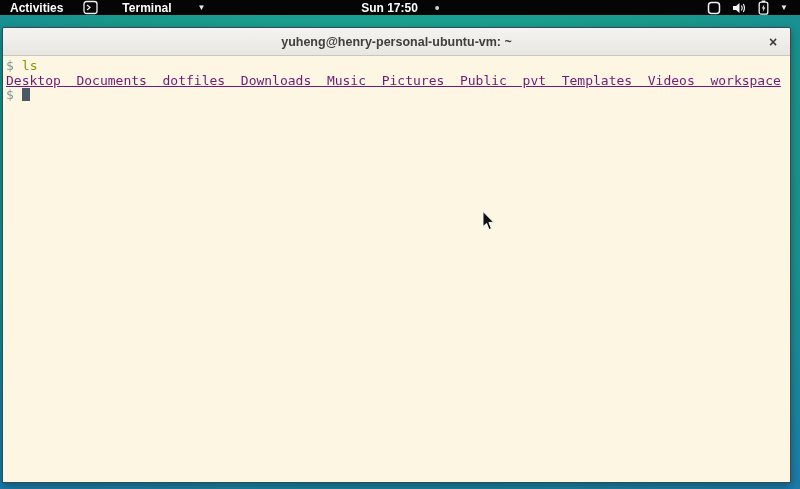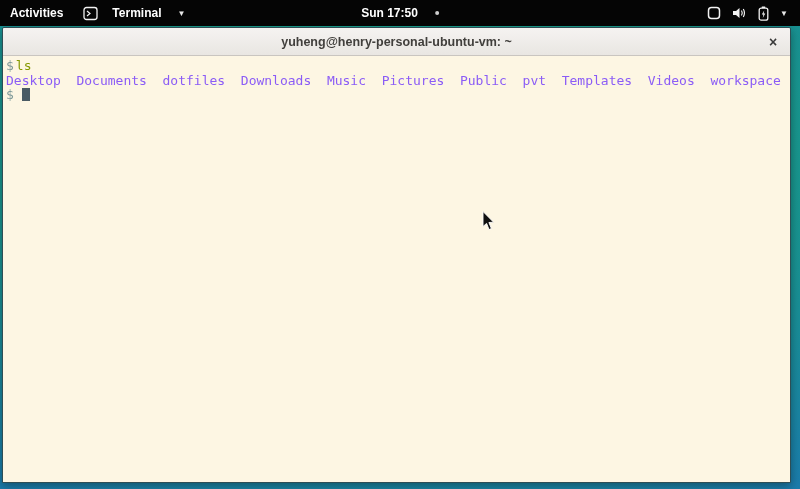--- a/index.html
+++ b/index.html
@@ -6,27 +6,27 @@
   html,body { width:800px; height:489px; overflow:hidden; }
   body {
     position:relative;
     font-family:"Liberation Sans", sans-serif;
     background:
       radial-gradient(ellipse 900px 500px at 50% 30%, #1fae97 0%, #18988a 40%, #1b79ae 85%, #15619c 100%);
   }
 
   
   .topbar {
-    position:absolute; left:0; top:0; width:800px; height:26px;
+    position:absolute; left:0; top:0; width:800px; height:15px;
     background:#050505; color:#fff; display:flex; align-items:center;
     font-size:12px; font-weight:700; z-index:30;
   }
   .tb-left { display:flex; align-items:center; height:100%; }
   .tb-item { display:flex; align-items:center; height:100%; padding:0 10px; cursor:pointer; }
-  .app-menu { gap:14px; }
+  .app-menu { gap:24px; }
   .app-icon svg { display:block; }
   .caret { font-size:8px; color:#e8e8e8; margin-left:2px; }
   .tb-clock {
     position:absolute; left:50%; top:0; transform:translateX(-50%);
     height:100%; display:flex; align-items:center; gap:17px; cursor:pointer;
   }
   .notif-dot { width:4px; height:4px; border-radius:50%; background:#cfcfcf; }
   .tb-right {
     margin-left:auto; display:flex; align-items:center; gap:11px;
     height:100%; padding:0 12px; cursor:pointer;
@@ -69,22 +69,22 @@
   .rib {
     display:inline-block; height:14px; line-height:14px;
     padding:0 13px 0 12px; margin-left:7px; vertical-align:-2px;
     clip-path:polygon(0 0, calc(100% - 8px) 0, 100% 50%, calc(100% - 8px) 100%, 0 100%, 8px 50%);
     font-size:12px;
   }
   .rib-blue { background:#2d7fd4; color:#d6e9ff; }
   .rib-dark { background:#0e3138; color:#eef3ee; margin-left:5px; }
   .check { color:#3ec93e; font-weight:700; margin-left:6px; }
   .dollar { color:#7d9898; }
-  .cmd { color:#859900; margin-left:2px; }
-  .dirs { color:#8b5cf6; }
+  .cmd { color:#859900; margin-left:8px; }
+  .dirs { color:#701a75;text-decoration:underline; }
   .block-cursor {
     display:inline-block; width:8px; height:13px; margin-left:8px;
     background:#4a5b64; vertical-align:-2px;
   }
 
   
   .mouse { position:absolute; left:482px; top:211px; z-index:50; pointer-events:none; }
 </style>
 </head>
 <body>

